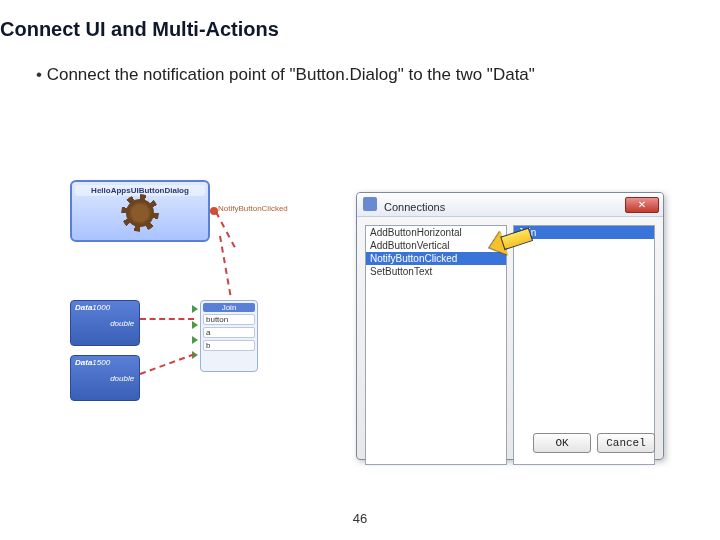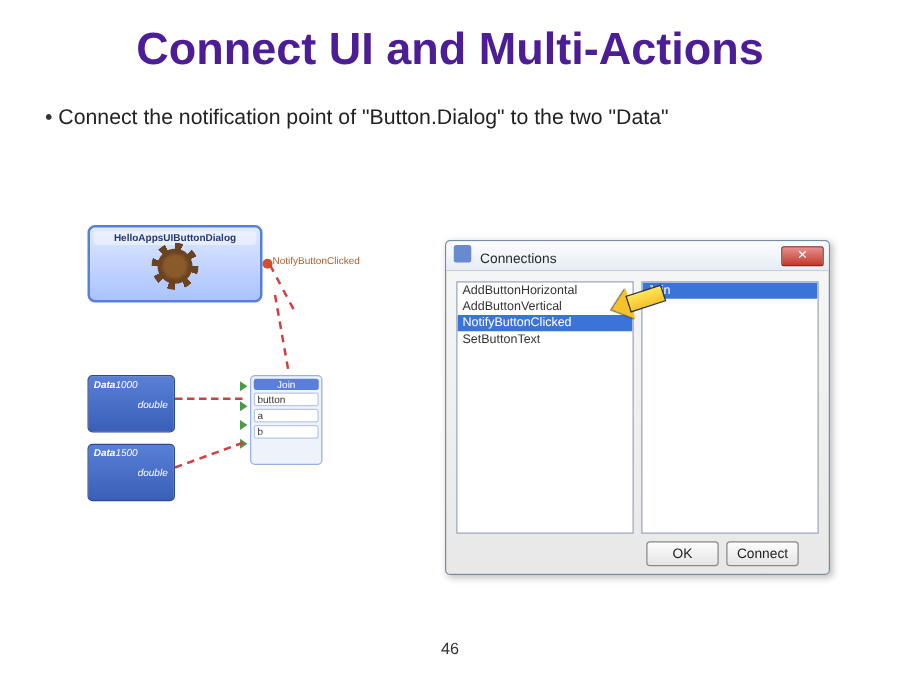--- a/index.html
+++ b/index.html
@@ -5,24 +5,24 @@
   * { box-sizing: border-box; margin: 0; padding: 0; }
   body {
     width: 720px;
     height: 540px;
     background: #fff;
     font-family: Arial, sans-serif;
     position: relative;
     overflow: hidden;
   }
   .slide-title {
-    text-align: center;
-    font-size: 36px;
+    text-align: left;
+    font-size: 20px;
     font-weight: bold;
-    color: #4c1d95;
+    color: #0f172a;
     padding-top: 18px;
   }
   .bullet {
     padding: 24px 16px 0 36px;
     font-size: 17px;
     color: #222;
   }
   .bullet::before {
     content: "• ";
     color: #333;
@@ -159,28 +159,28 @@
     border: 1px solid #8a2a1e; border-radius: 2px;
     color:#fff; font-size:10px; text-align:center; line-height:14px;
   }
   .dlg-body {
     display:flex; gap:6px; padding:8px;
   }
   .dlg-col { flex:1; }
   .dlg-col .lbl { font-size:11px; color:#333; margin-bottom:2px; display:block; }
   .listbox {
     background:#fff; border:1px solid #9aa5b8;
-    height: 202px; overflow:hidden;
+    height: 240px; overflow:hidden;
     font-size: 10px;
   }
   .listbox .item { padding:1px 4px; color:#333; white-space:nowrap; }
   .listbox .item.sel { background:#3a74d8; color:#fff; }
   .dlg-buttons {
-    position:absolute; right:24px; bottom:6px;
-    display:flex; gap:6px;
+    position:absolute; right:8px; bottom:6px;
+    display:flex; gap:6px;font-family:Liberation Mono, monospace;
   }
   .btn {
     min-width:58px; height:20px;
     background: linear-gradient(#fdfdfd,#e4e4e4);
     border:1px solid #8a8a8a; border-radius:3px;
     font-size:11px; text-align:center; line-height:18px;
     color:#222;
   }
   .big-arrow {
     position:absolute;
@@ -274,21 +274,21 @@
         </div>
     </div>
     <div class="dlg-col">
       <div class="listbox" id="to-list">
           <div class="item sel">Join</div>
         </div>
     </div>
   </div>
   <div class="dlg-buttons">
     <div class="btn">OK</div>
-    <div class="btn">Connect</div>
+    <div class="btn">Cancel</div>
   </div>
 </div>
 
 <div class="big-arrow">
   <div class="head"></div>
     <div class="shaft"></div>
 </div>
 
 <div class="page-num">46</div>
 

